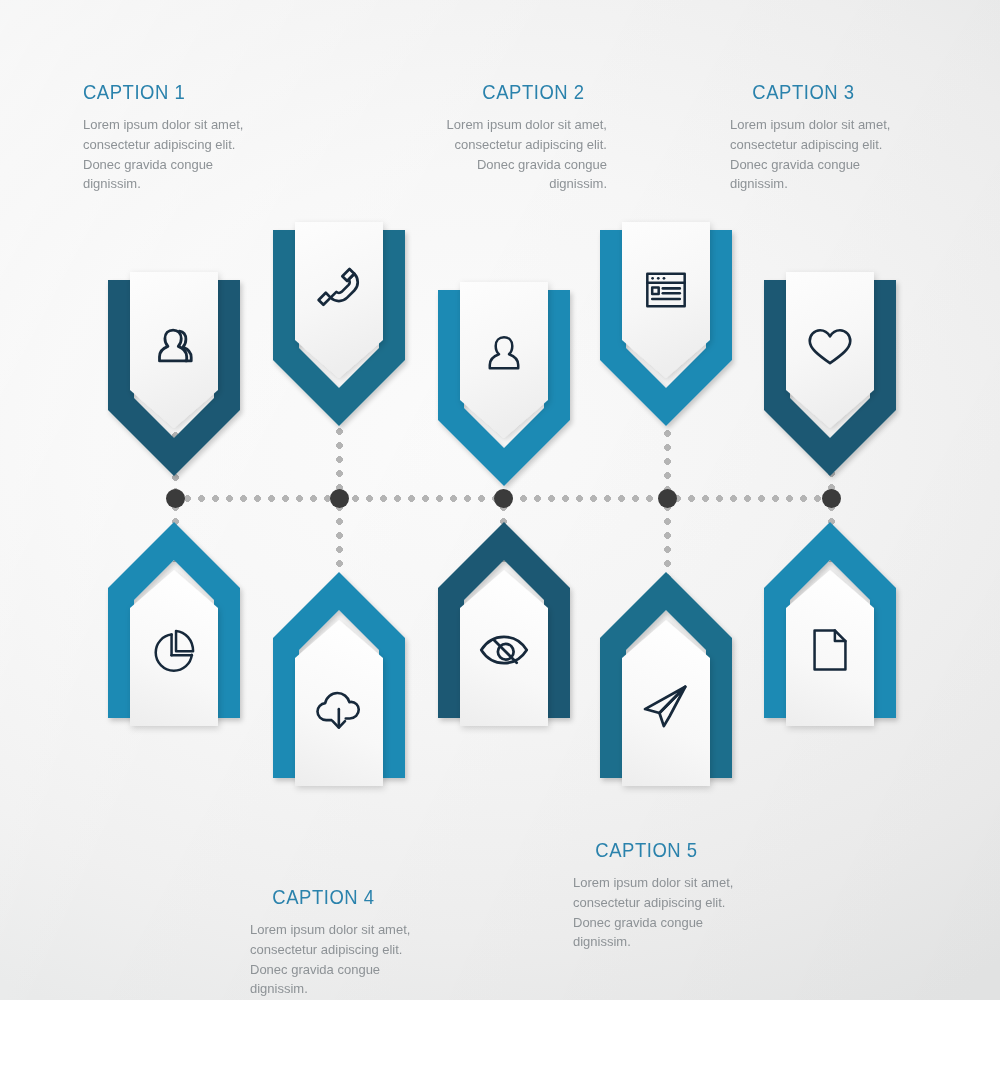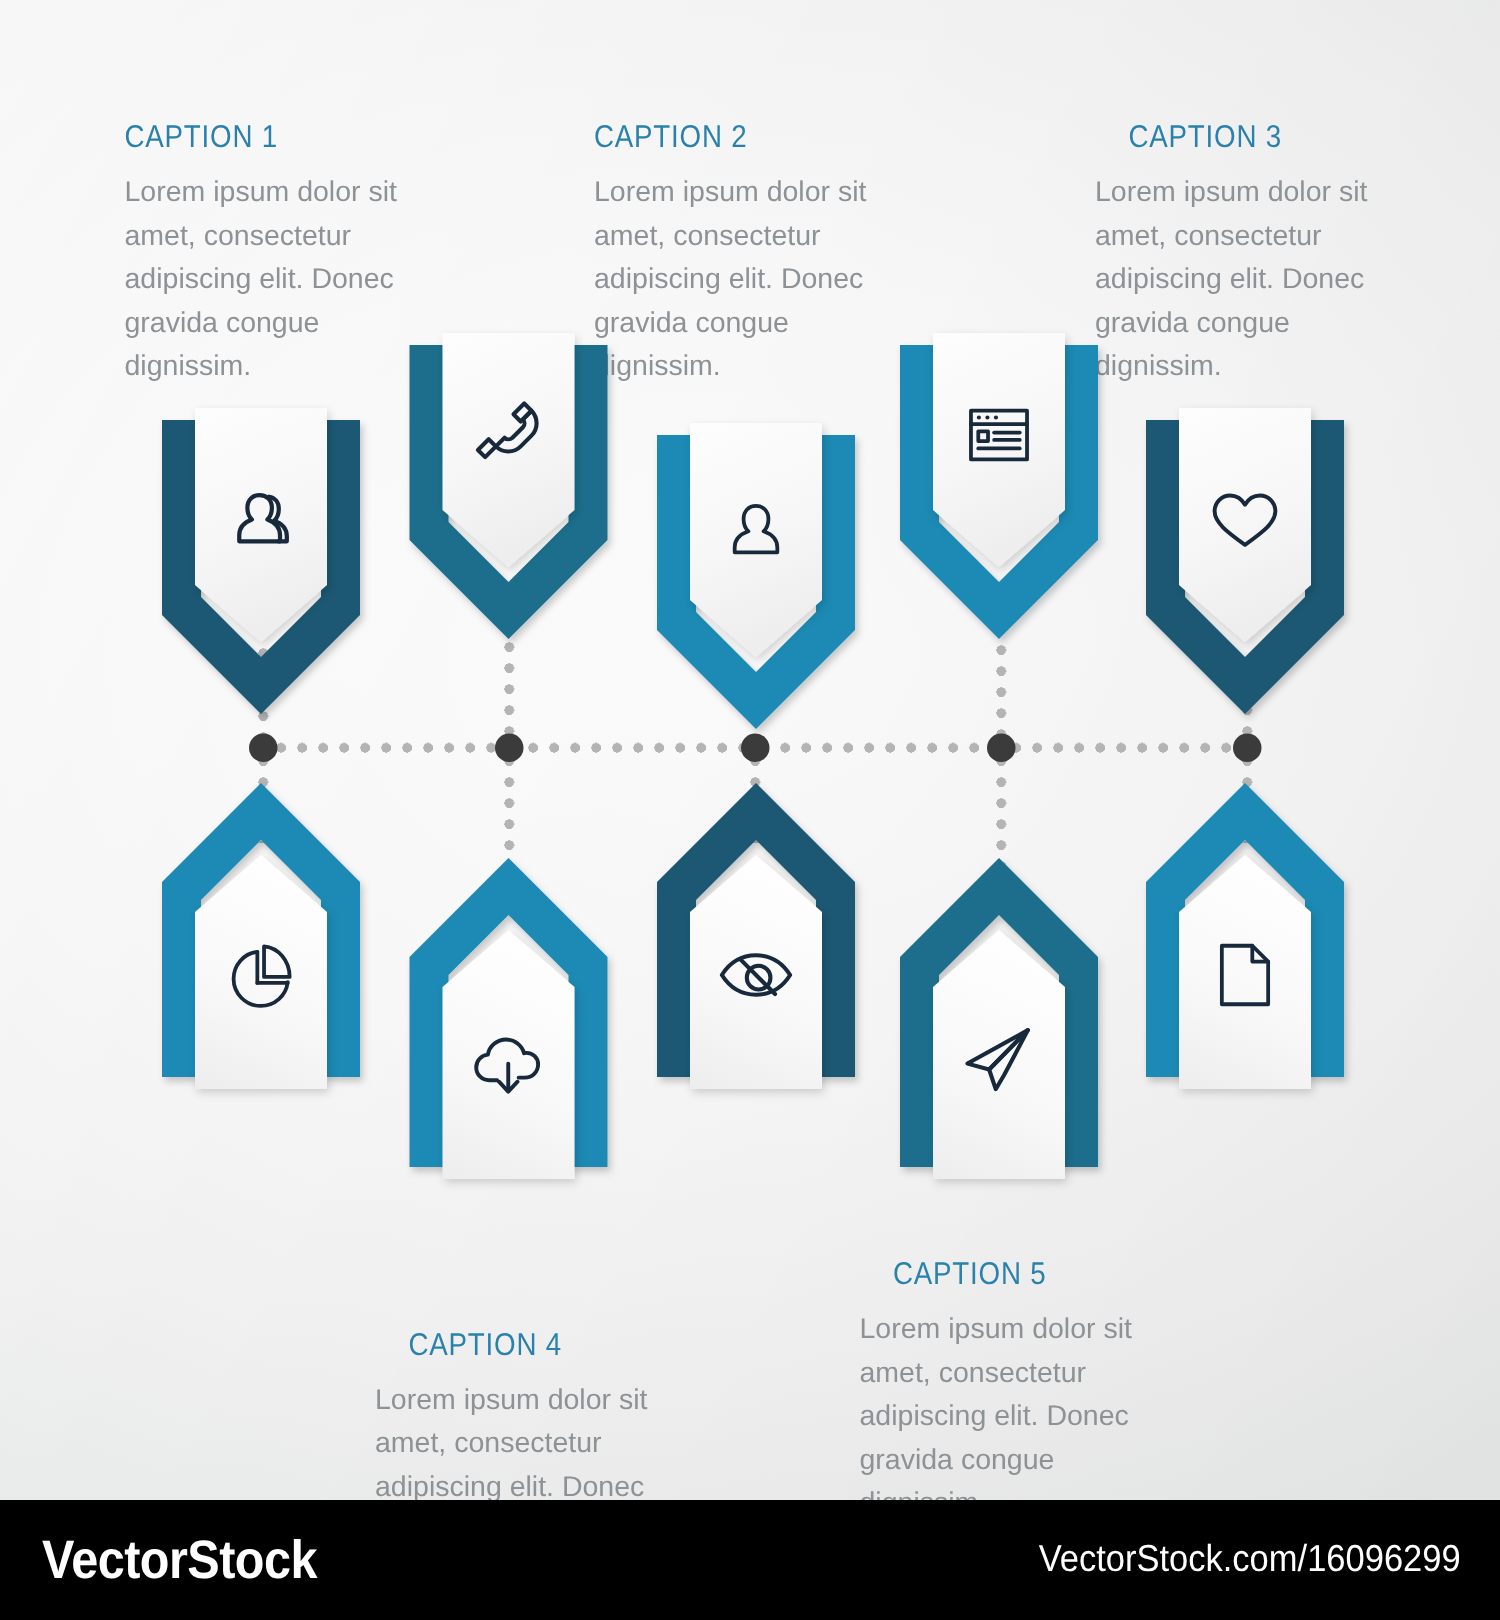--- a/index.html
+++ b/index.html
@@ -42,21 +42,21 @@
     font-size: 21px;
     letter-spacing: 0.6px;
     font-weight: 400;
     color: #2a82ac;
     margin-bottom: 11px;
     transform: scaleX(0.88);
     transform-origin: left center;
     white-space: nowrap;
   }
   .caption .cap-body {
-    font-size: 19px;
+    font-size: 13px;
     line-height: 1.52;
     color: #8d9296;
     width: 186px;
   }
   .caption.align-right { text-align: left; }
   .caption.align-right .cap-title { transform: scaleX(0.88); transform-origin: right center; }
   .caption.align-right .cap-body { margin-left: auto; }
 
   
   .dots-h {
@@ -126,21 +126,21 @@
 
 <div id="stage">
 
   <div class="artboard"></div>
 
   <div class="caption" style="left:83px; top:80px;">
     <div class="cap-title">CAPTION 1</div>
     <div class="cap-body">Lorem ipsum dolor sit amet, consectetur adipiscing elit. Donec gravida congue dignissim.</div>
   </div>
 
-  <div class="caption" style="left:396px; top:80px;">
+  <div class="caption" style="left:421px; top:80px;text-align:right;">
     <div class="cap-title">CAPTION 2</div>
     <div class="cap-body">Lorem ipsum dolor sit amet, consectetur adipiscing elit. Donec gravida congue dignissim.</div>
   </div>
 
   <div class="caption align-right" style="left:730px; top:80px; width:186px;">
     <div class="cap-title">CAPTION 3</div>
     <div class="cap-body">Lorem ipsum dolor sit amet, consectetur adipiscing elit. Donec gravida congue dignissim.</div>
   </div>
 
   <div class="caption align-right" style="left:250px; top:838px; width:186px;margin-top:47px;">
@@ -336,18 +336,14 @@
       <path d="M30 174 H118 V56 L74 18 L30 56 Z" fill="url(#ribbonGradUp)" filter="url(#softShadow)"></path>
     </svg>
     <div class="icon-wrap" style="left:44px; top:66px; width:60px; height:64px;">
       <svg width="46" height="52" viewBox="0 0 56 64" fill="none" stroke="#17293b" stroke-width="3.1" stroke-linejoin="round" stroke-linecap="round">
         <path d="M9 8 H34 L47 21 V56 H9 Z"></path>
         <path d="M34 8 V21 H47"></path>
       </svg>
     </div>
   </div>
 
-  <div class="footer">
-    <div class="brand">VectorStock</div>
-    <div class="url">VectorStock.com/16096299</div>
-  </div>
 
 </div>
 
 </body></html>

